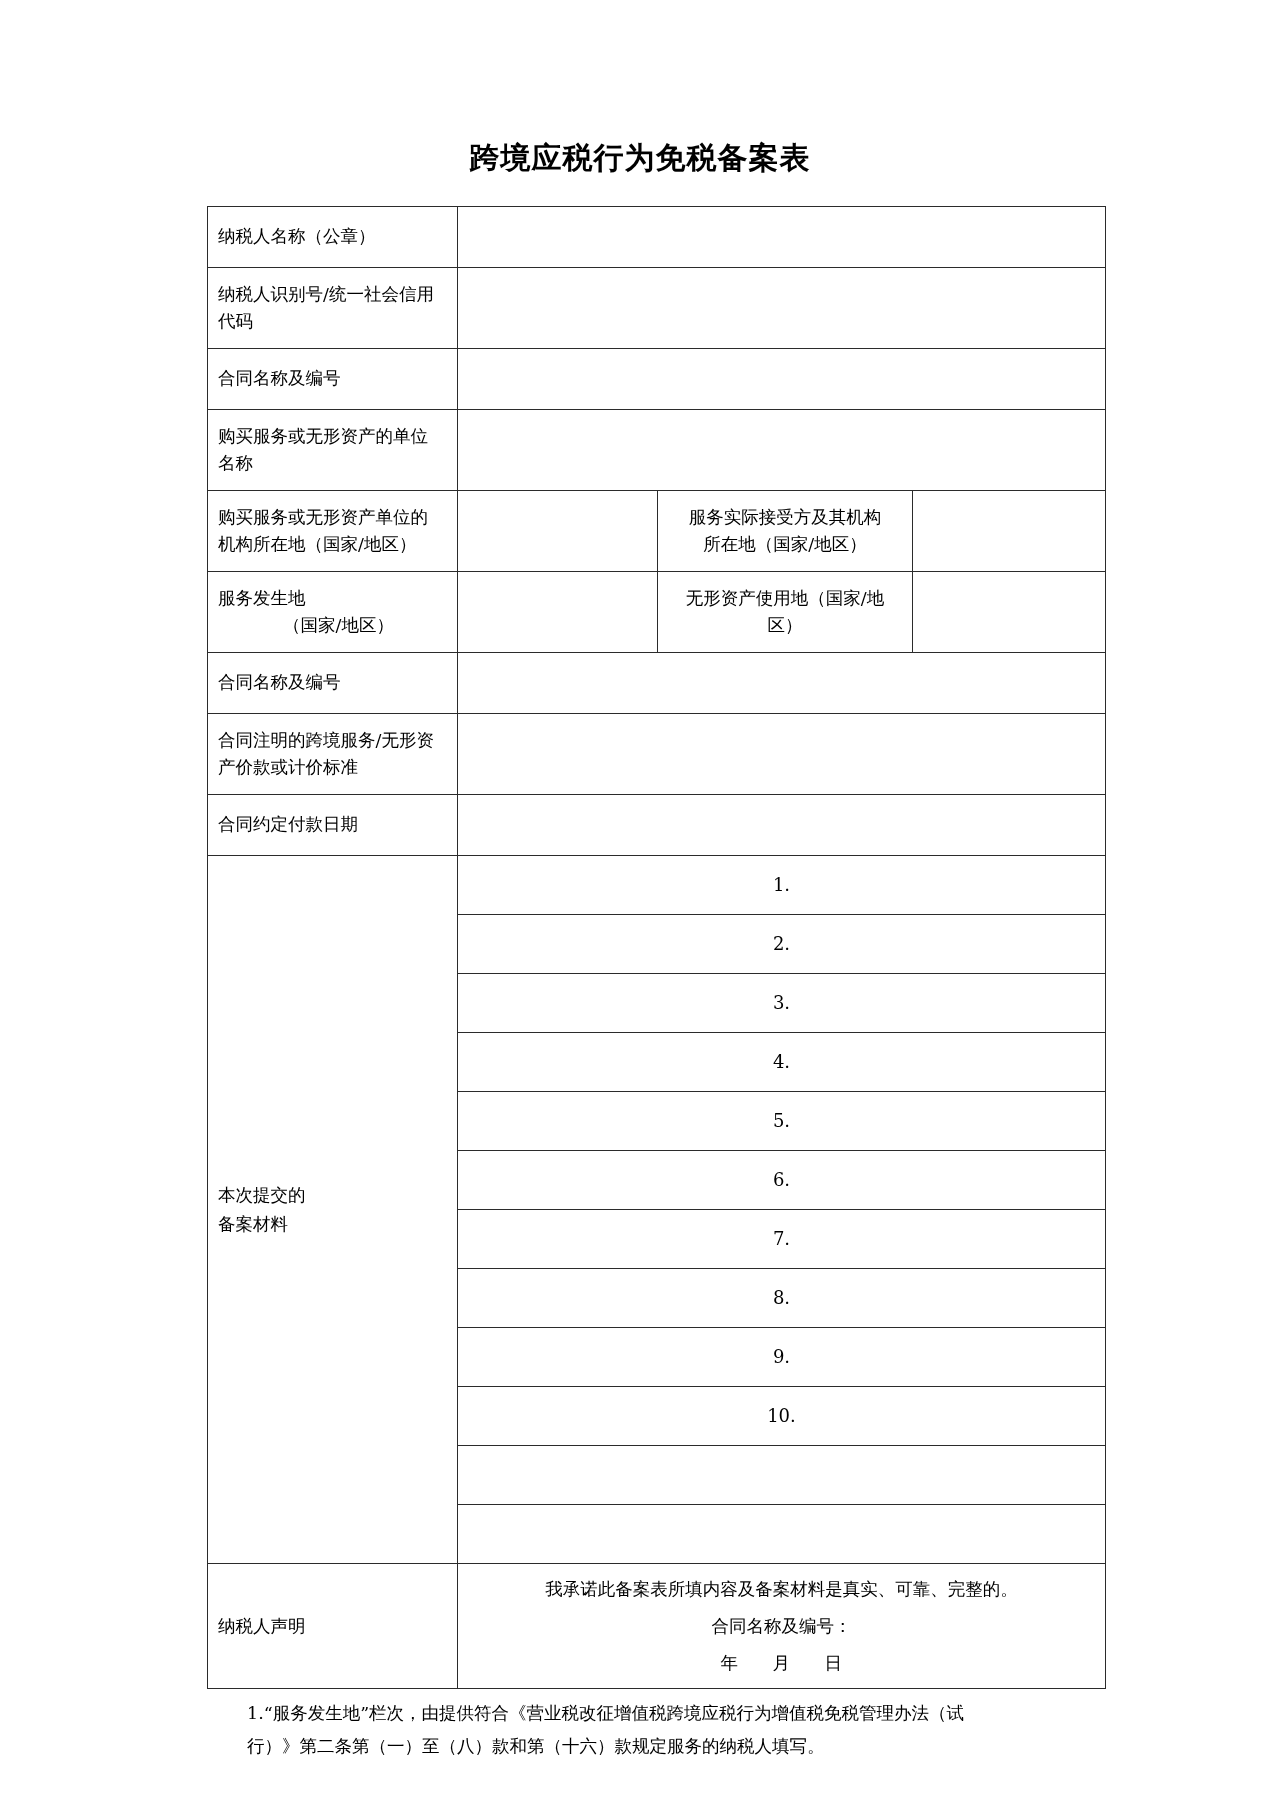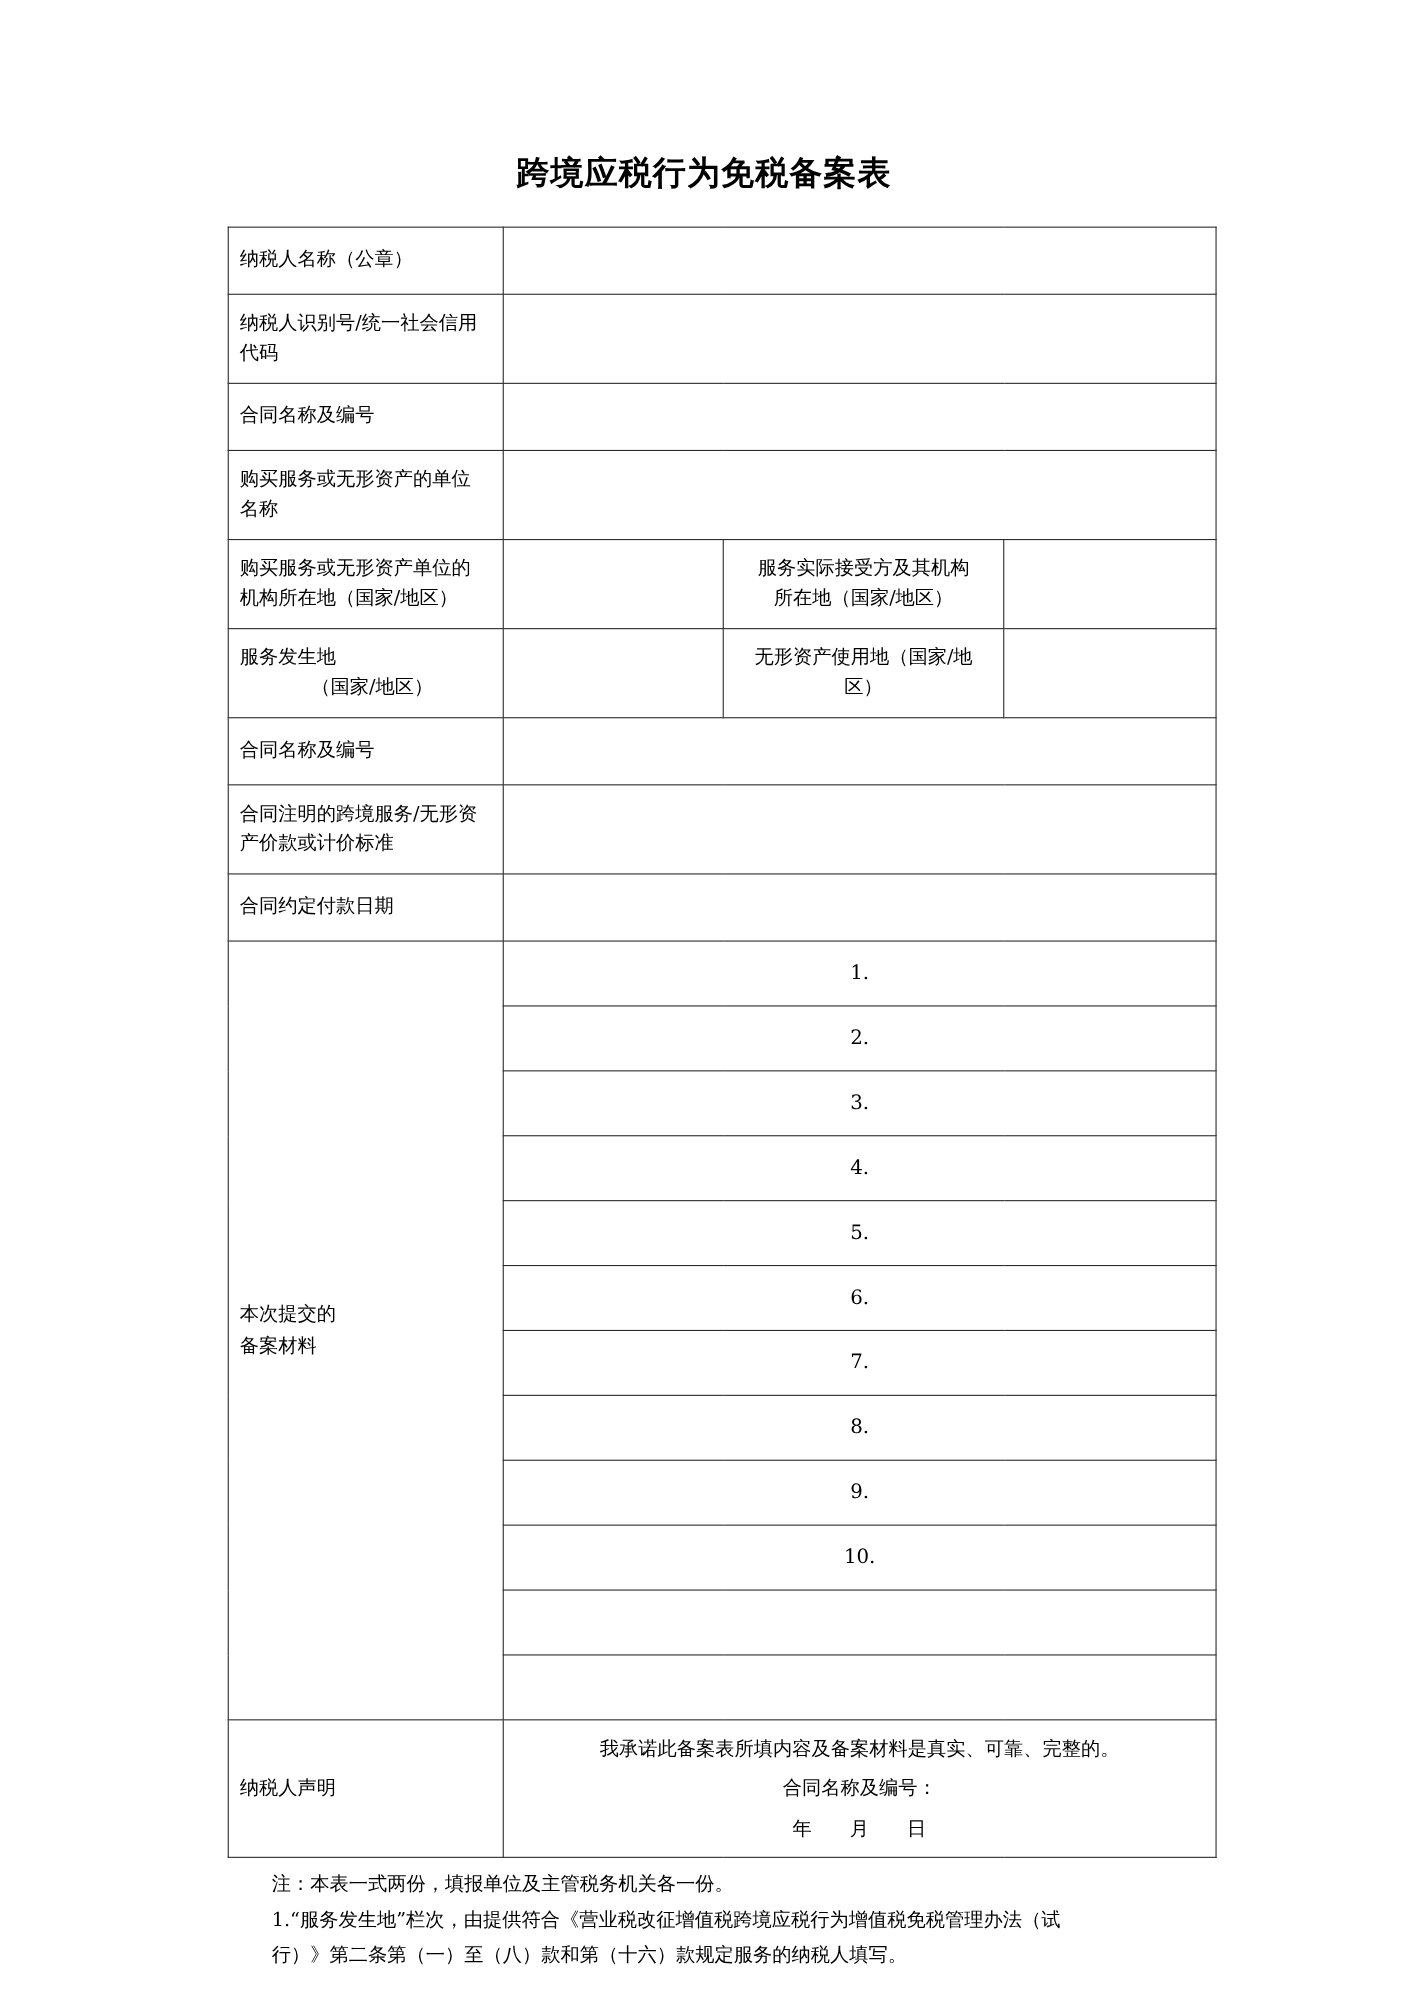--- a/index.html
+++ b/index.html
@@ -250,20 +250,19 @@
             <span class="l2">合同名称及编号：</span>
             <span class="l3"><span>年</span><span class="sp-1"></span><span>月</span><span class="sp-1"></span><span>日</span></span>
           </td>
         </tr>
 
       </tbody>
     </table>
   </div>
 
   <div class="footer">
-    <div class="note">注：本表一式两份，填报单位及主管税务机关各一份。</div>
     <div class="item">
       <span>1.“服务发生地”栏次，由提供符合《营业税改征增值税跨境应税行为增值税免税管理办法（试</span>
       <span class="cont">行）》第二条第（一）至（八）款和第（十六）款规定服务的纳税人填写。</span>
     </div>
   </div>
 
 </div>
 
 </body></html>

